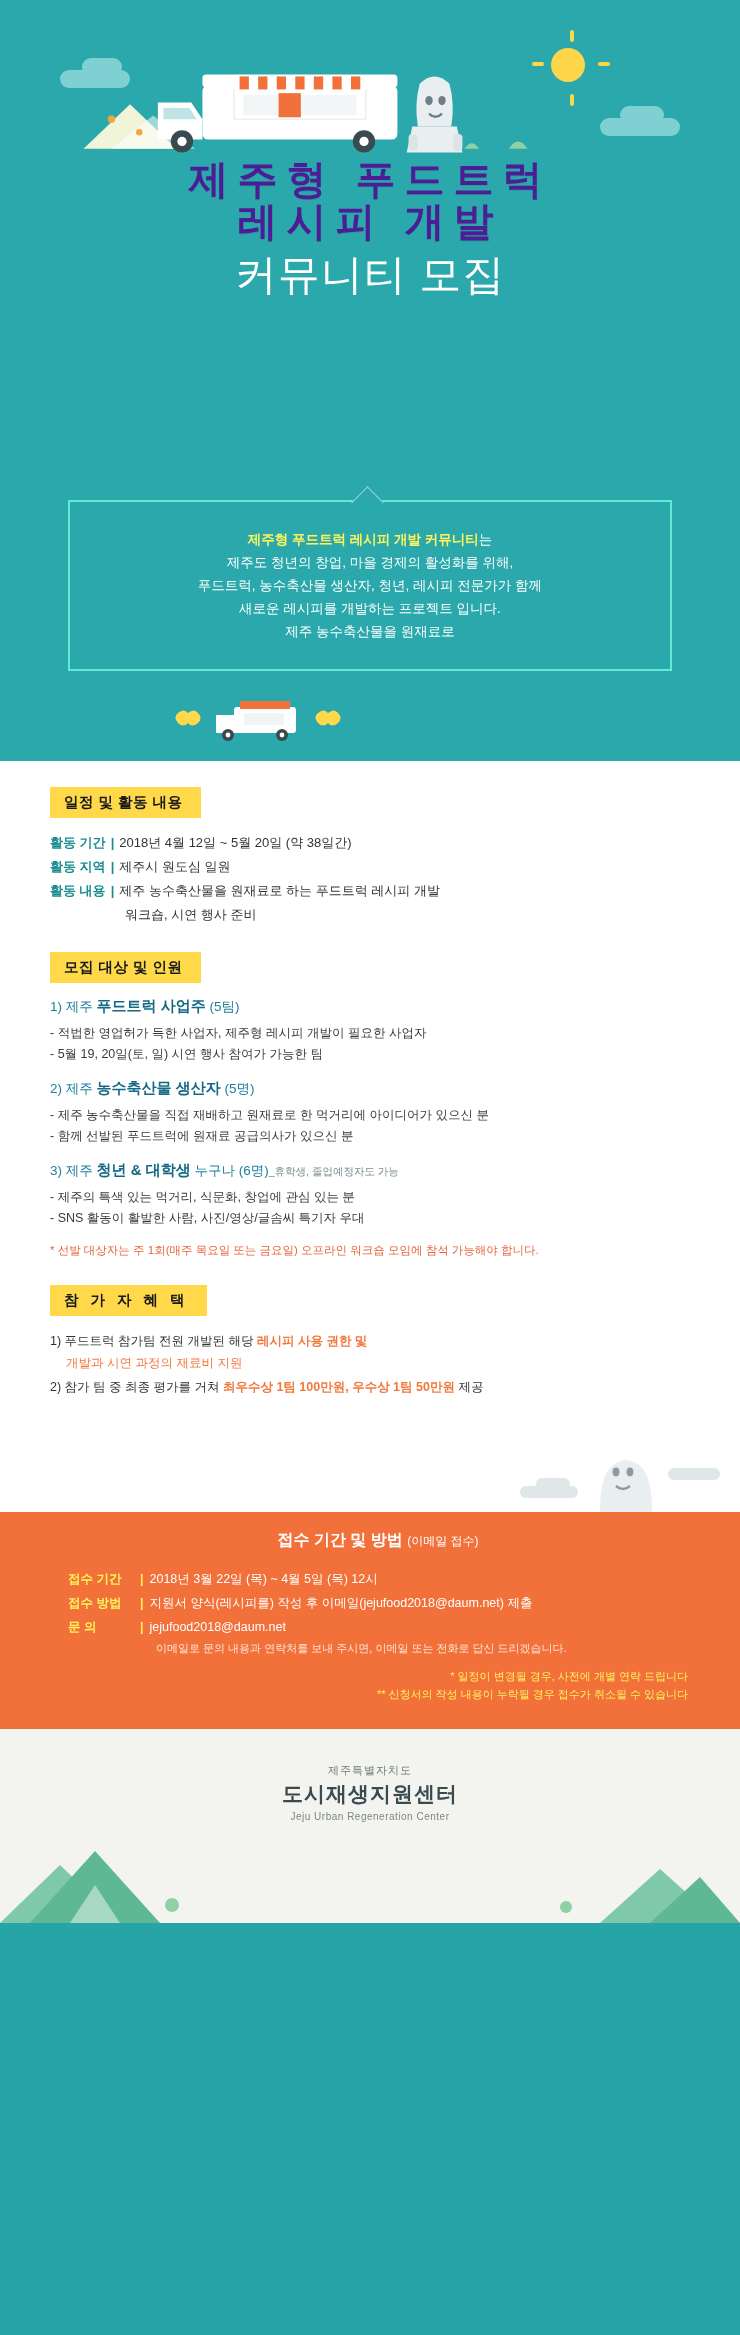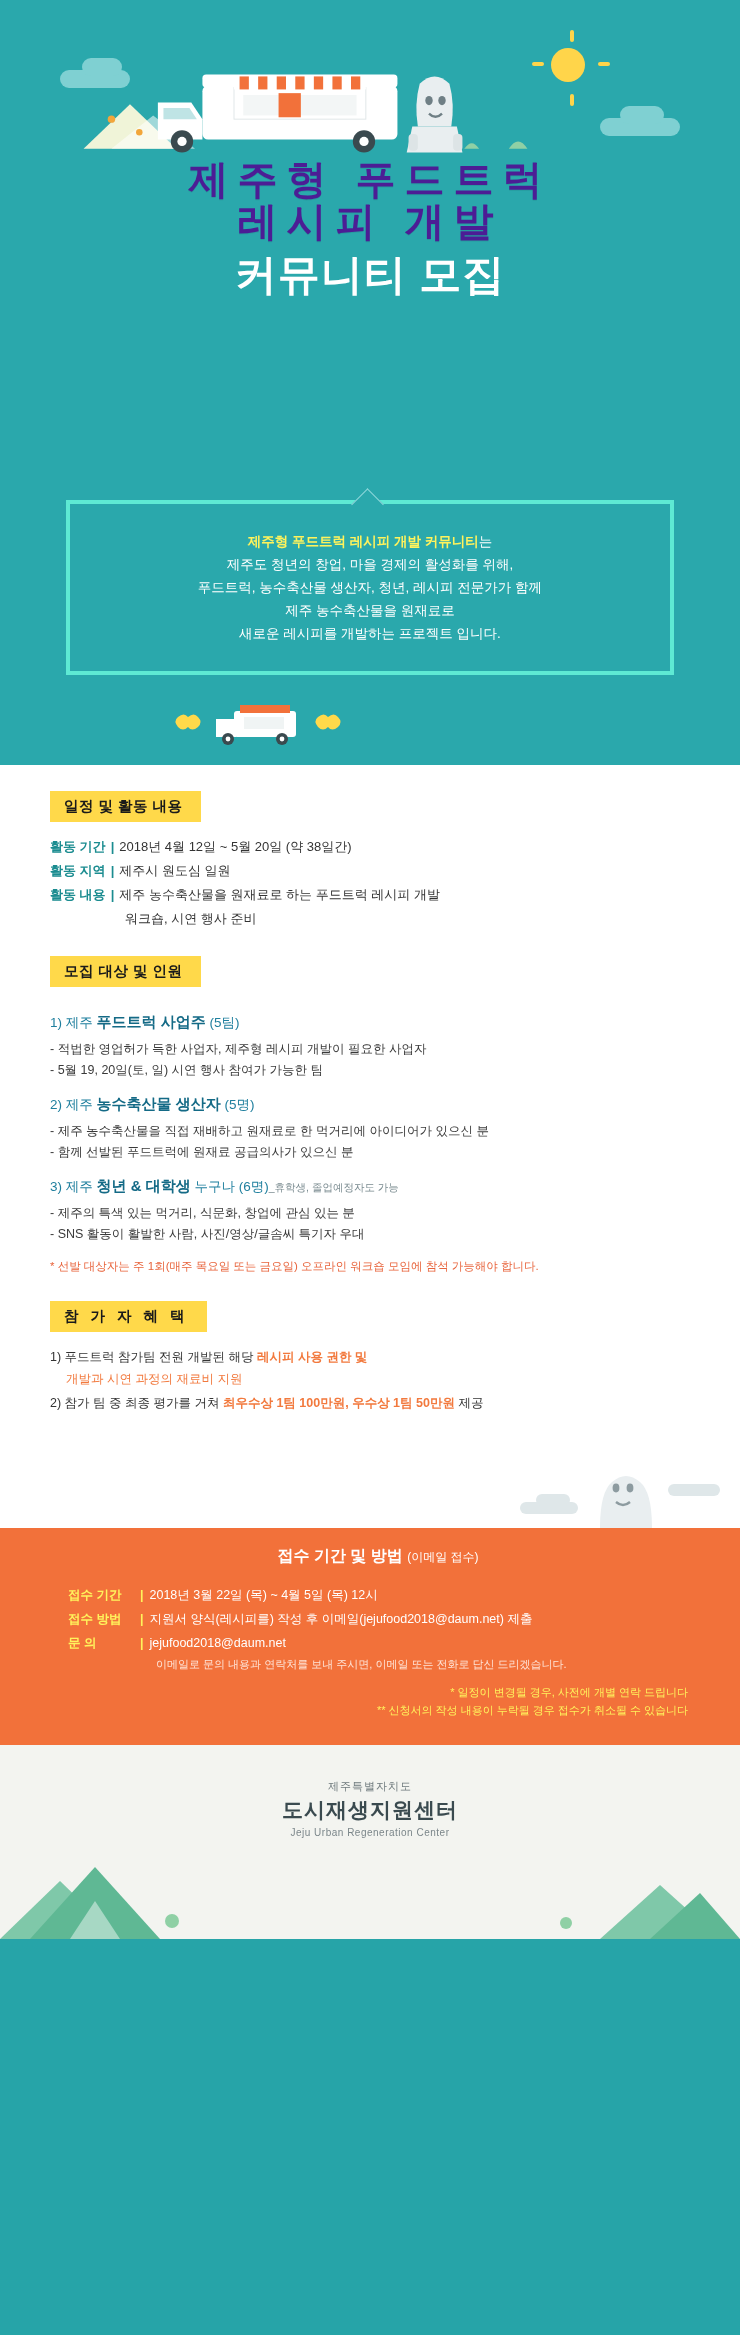--- a/index.html
+++ b/index.html
@@ -60,36 +60,36 @@
     font-size: 40px;
     letter-spacing: 9px;
     font-weight: bold;
     line-height: 42px;
     text-shadow: 0 1px 0 rgba(0,0,0,0.08);
   }
   .title-main {
     margin-top: 6px;
     color: #ffffff;
     font-size: 42px;
-    font-weight: bold;
+    font-weight: normal;
     letter-spacing: 1px;
     line-height: 54px;
   }
 
   
   .intro-wrap {
     position: relative;
     background: #2aa8ac;
     padding: 30px 0 0 0;
   }
   .intro-box {
     position: relative;
     margin: 0 auto;
     width: 600px;
-    border: 4px solid #5eead4;
+    border: 2px solid #5eead4;
     padding: 26px 0 26px 0;
     text-align: center;
     background: #2aa8ac;
   }
   .intro-box .notch {
     position: absolute;
     top: -11px;
     left: 50%;
     margin-left: -14px;
     width: 22px;
@@ -164,21 +164,21 @@
     margin: 14px 0 7px 0;
     font-weight: normal;
   }
   .item-title .num { color: #1f7f9e; }
   .item-title b { font-size: 15px; font-weight: bold; color: #146a86; }
   .item-title .small {
     font-size: 10.5px;
     color: #7a8b90;
     font-weight: normal;
   }
-  .item-title.first { margin-top: 12px; }
+  .item-title.first { margin-top: 0; }
   .bullets {
     margin: 0 0 4px 0;
     padding: 0;
     list-style: none;
   }
   .bullets li {
     font-size: 12.5px;
     line-height: 21px;
     color: #3a3a3a;
   }
@@ -354,22 +354,22 @@
   </div>
 
   <div class="intro-wrap">
     <div class="intro-box">
       <div class="notch"></div>
       <p>
         <span class="hl">제주형 푸드트럭 레시피 개발 커뮤니티</span><span>는</span>
       </p>
       <p>제주도 청년의 창업, 마을 경제의 활성화를 위해,</p>
       <p>푸드트럭, 농수축산물 생산자, 청년, 레시피 전문가가 함께</p>
+      <p>새로운 레시피를 개발하는 프로젝트 입니다.</p>
       <p>제주 농수축산물을 원재료로</p>
-      <p>새로운 레시피를 개발하는 프로젝트 입니다.</p>
     </div>
 
     <div class="truck-mini">
       <svg viewBox="0 0 740 90" width="740" height="90">
         <g>
           <path d="M178 52 q-5 -6 0 -10 q6 -5 10 0 q6 -5 10 0 q5 5 0 10 q-6 5 -10 0 q-5 5 -10 0 Z" fill="#ffd94a"></path>
         </g>
         <g>
           <path d="M318 52 q-5 -6 0 -10 q6 -5 10 0 q6 -5 10 0 q5 5 0 10 q-6 5 -10 0 q-5 5 -10 0 Z" fill="#ffd94a"></path>
         </g>

